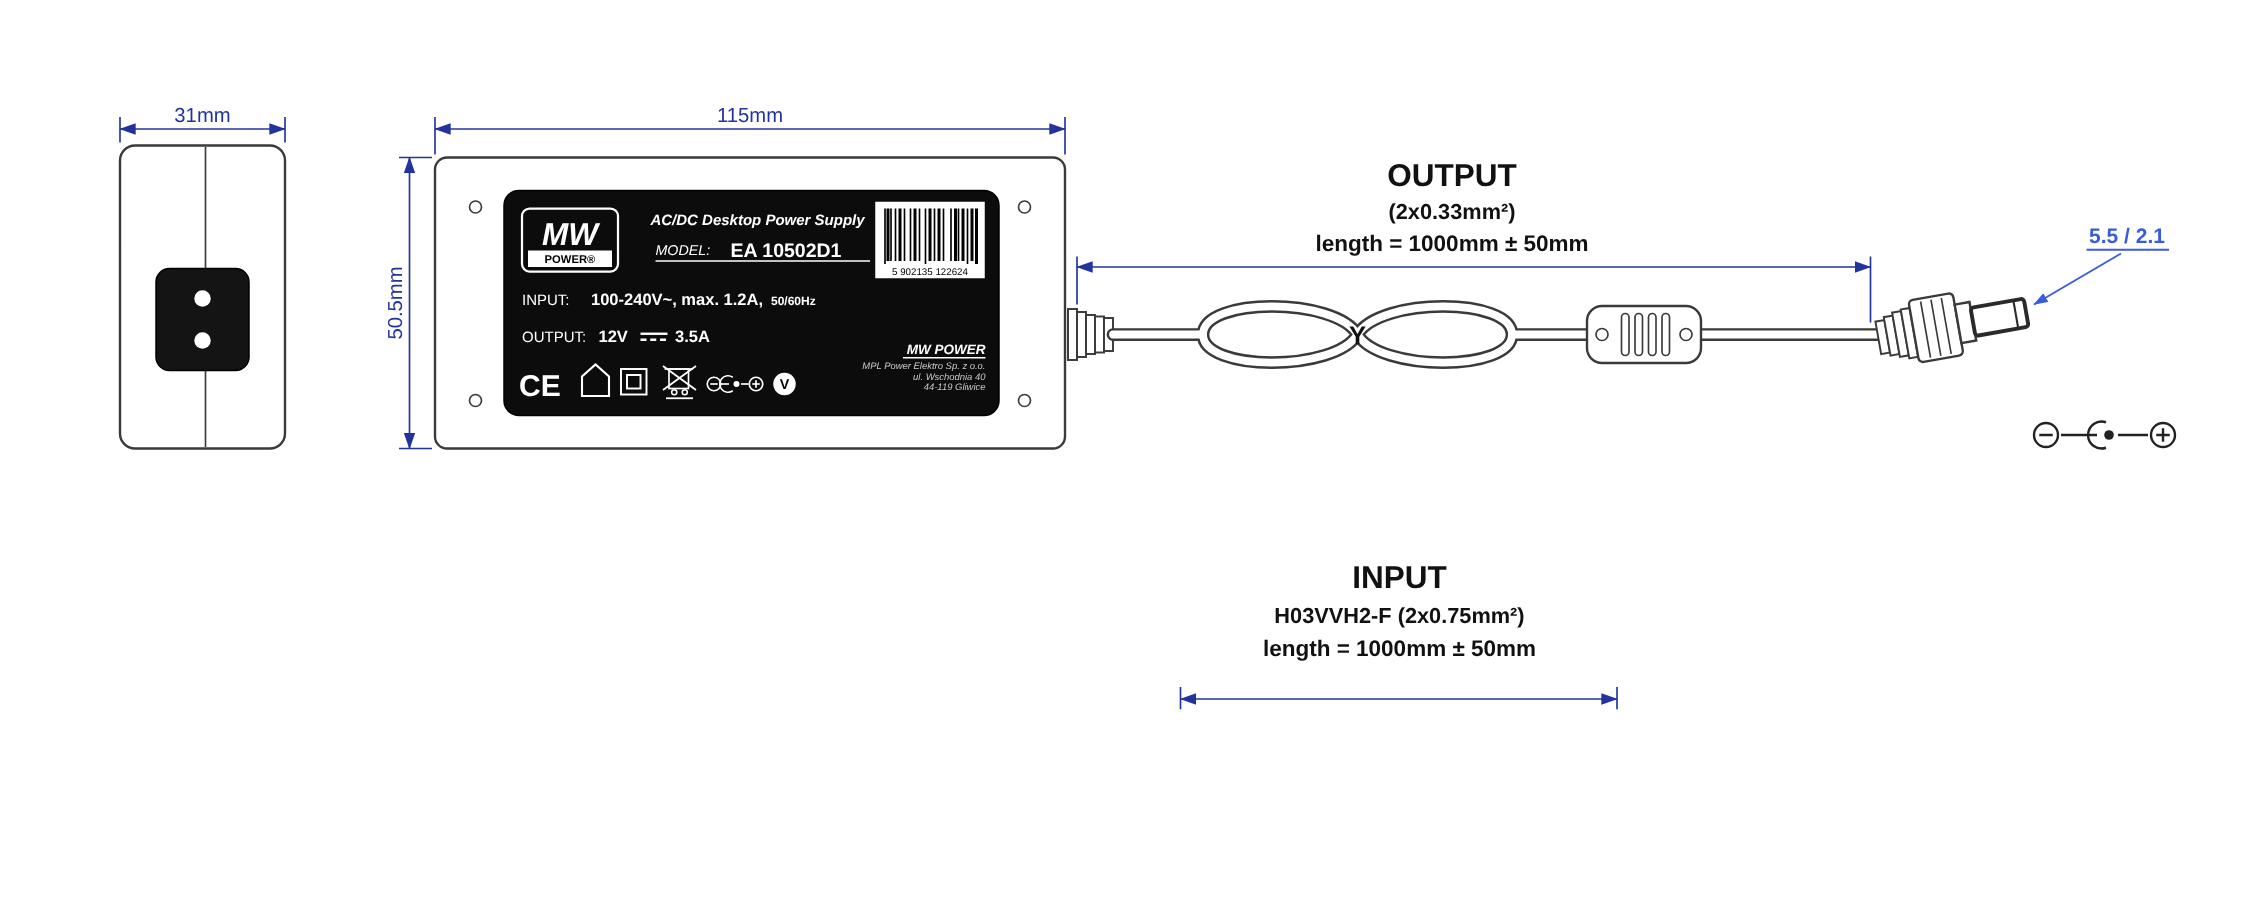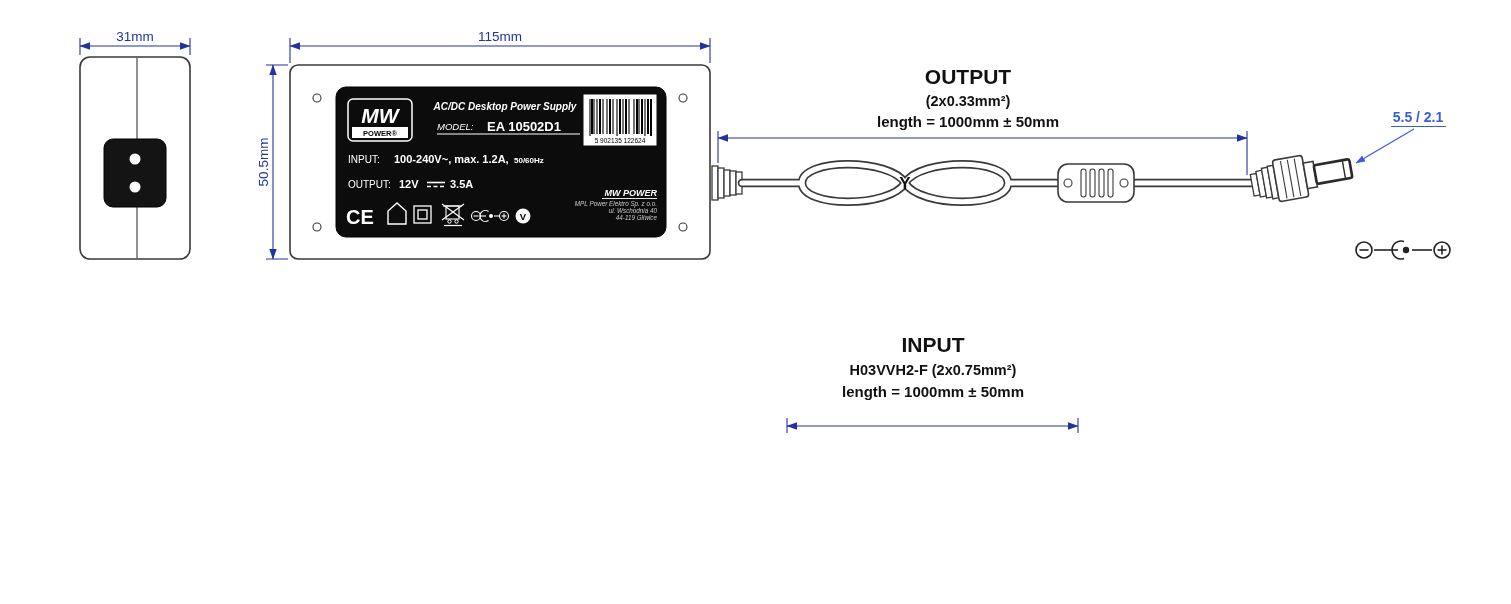--- a/index.html
+++ b/index.html
@@ -1,16 +1,16 @@
 <!DOCTYPE html>
 <html><head>
 <meta charset="utf-8">
 <style>
   html,body{margin:0;padding:0;background:#fff;}
-  .canvas{position:relative;width:1511px;height:433px;background:#ffffff;overflow:hidden;}
+  .canvas{position:relative;width:1511px;height:433px;background:#ffffff;overflow:hidden;margin-top:40px;}
   svg{position:absolute;left:0;top:0;}
   text{font-family:"Liberation Sans",sans-serif;}
   .outline{fill:#ffffff;stroke:#3a3a3a;stroke-width:1.6;}
   .thin{stroke:#3a3a3a;stroke-width:1.1;fill:none;}
   .rib{fill:#ffffff;stroke:#3a3a3a;stroke-width:1.3;}
   .tube-o{stroke:#3a3a3a;stroke-width:8.5;fill:none;stroke-linecap:round;}
   .tube-i{stroke:#ffffff;stroke-width:5.2;fill:none;stroke-linecap:round;}
   .dimline{stroke:#23339e;stroke-width:1.1;fill:none;}
   .dimtext{fill:#23339e;font-size:13.5px;}
   .h1{font-size:21px;font-weight:bold;fill:#111;}

